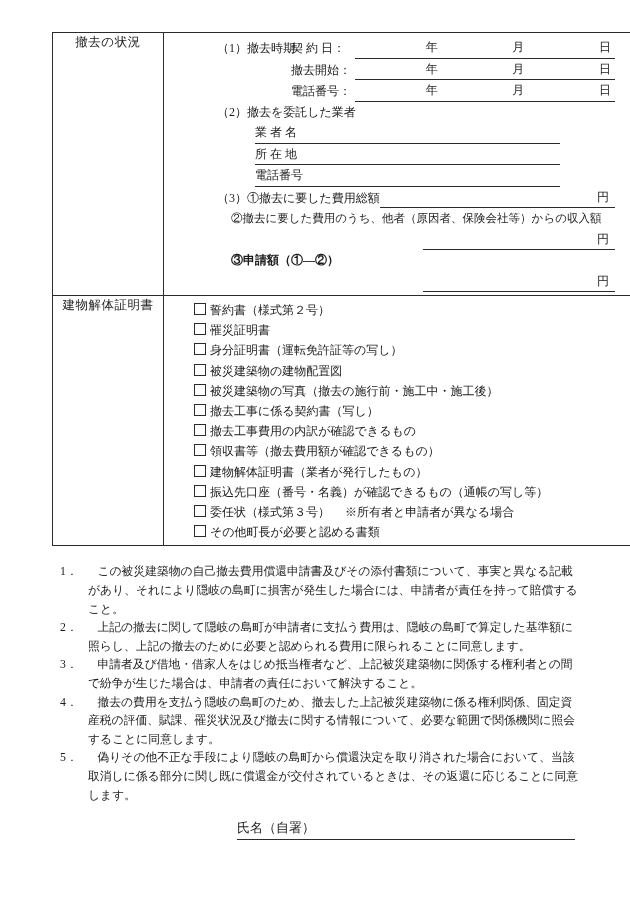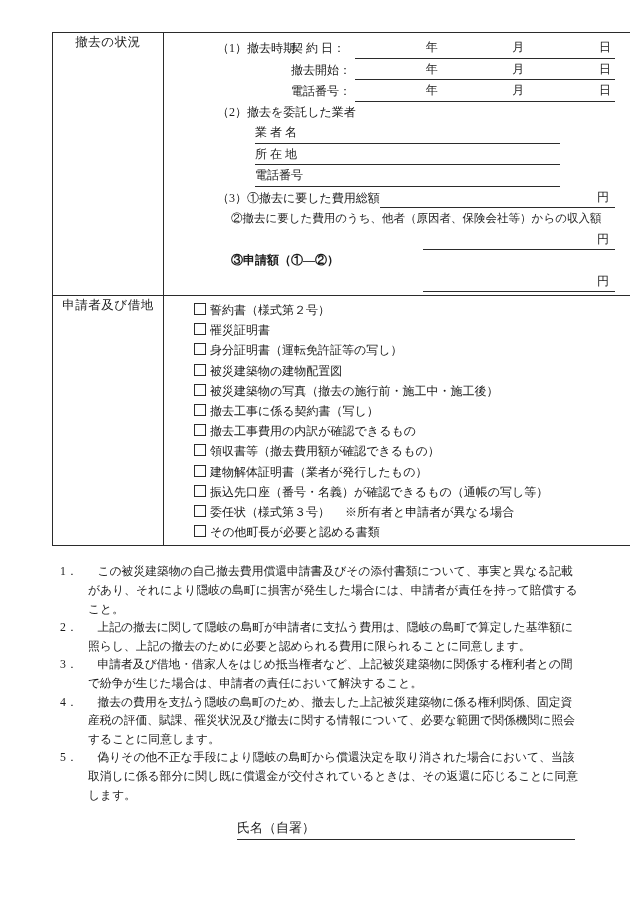--- a/index.html
+++ b/index.html
@@ -134,21 +134,21 @@
           <span>③申請額（①―②）</span>
         </div>
         <div class="line">
           <span class="u yen-only">円</span>
         </div>
 
       </td>
     </tr>
 
     <tr>
-      <td class="hdr">申請者及び借地</td>
+      <td class="hdr">建物解体証明書</td>
       <td class="content">
         <div class="chk-line"><span class="box"></span><span>誓約書（様式第２号）</span></div>
         <div class="chk-line"><span class="box"></span><span>罹災証明書</span></div>
         <div class="chk-line"><span class="box"></span><span>身分証明書（運転免許証等の写し）</span></div>
         <div class="chk-line"><span class="box"></span><span>被災建築物の建物配置図</span></div>
         <div class="chk-line"><span class="box"></span><span>被災建築物の写真（撤去の施行前・施工中・施工後）</span></div>
         <div class="chk-line"><span class="box"></span><span>撤去工事に係る契約書（写し）</span></div>
         <div class="chk-line"><span class="box"></span><span>撤去工事費用の内訳が確認できるもの</span></div>
         <div class="chk-line"><span class="box"></span><span>領収書等（撤去費用額が確認できるもの）</span></div>
         <div class="chk-line"><span class="box"></span><span>建物解体証明書（業者が発行したもの）</span></div>

